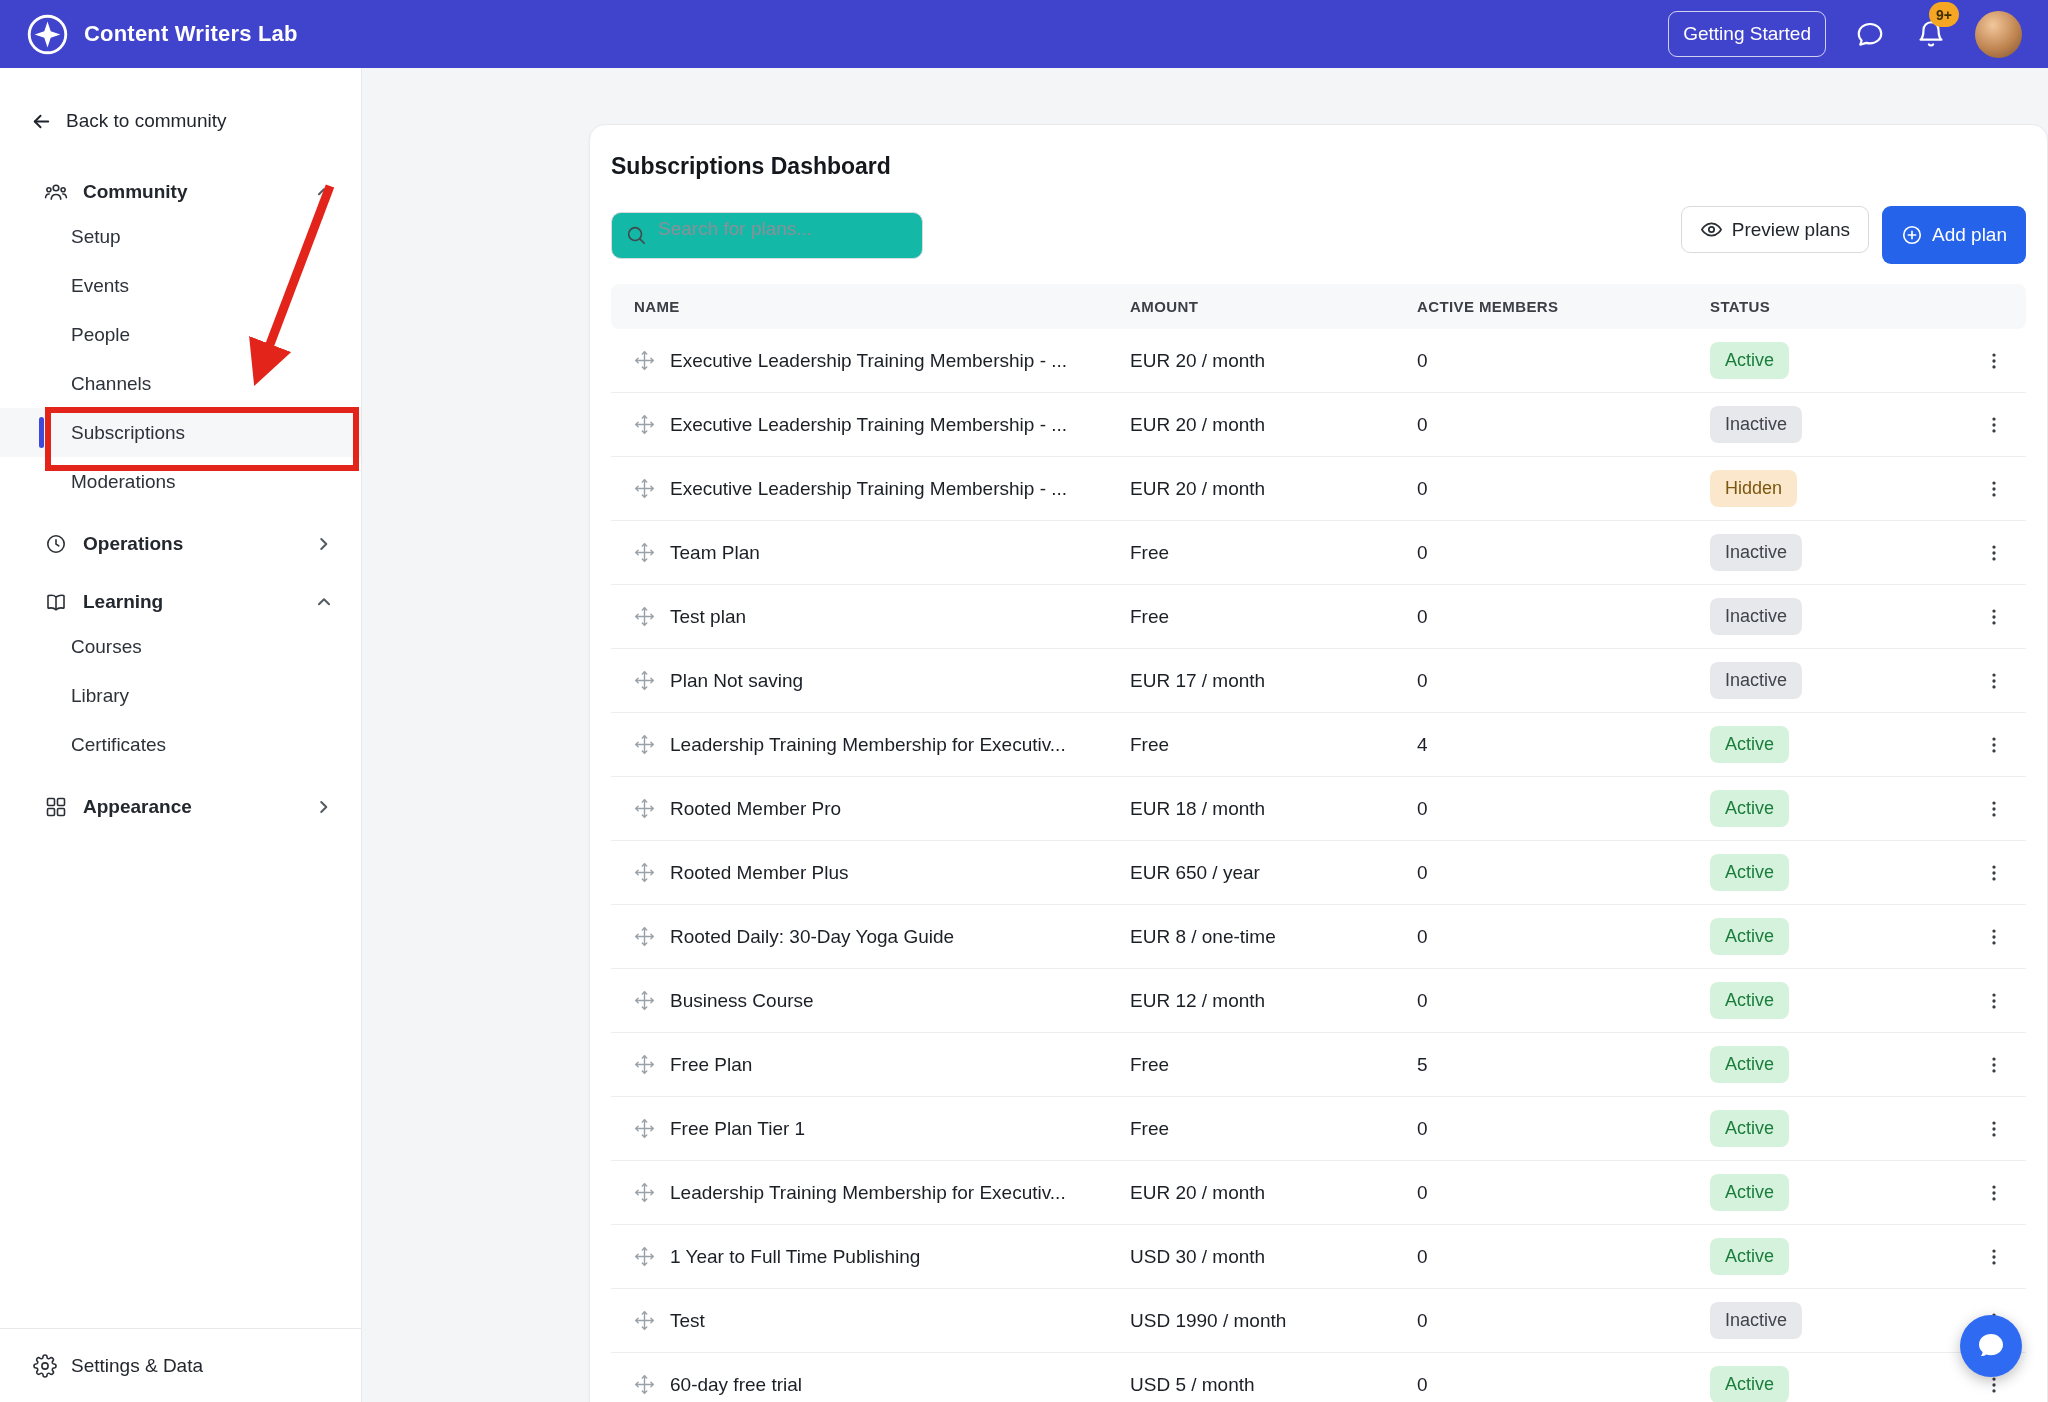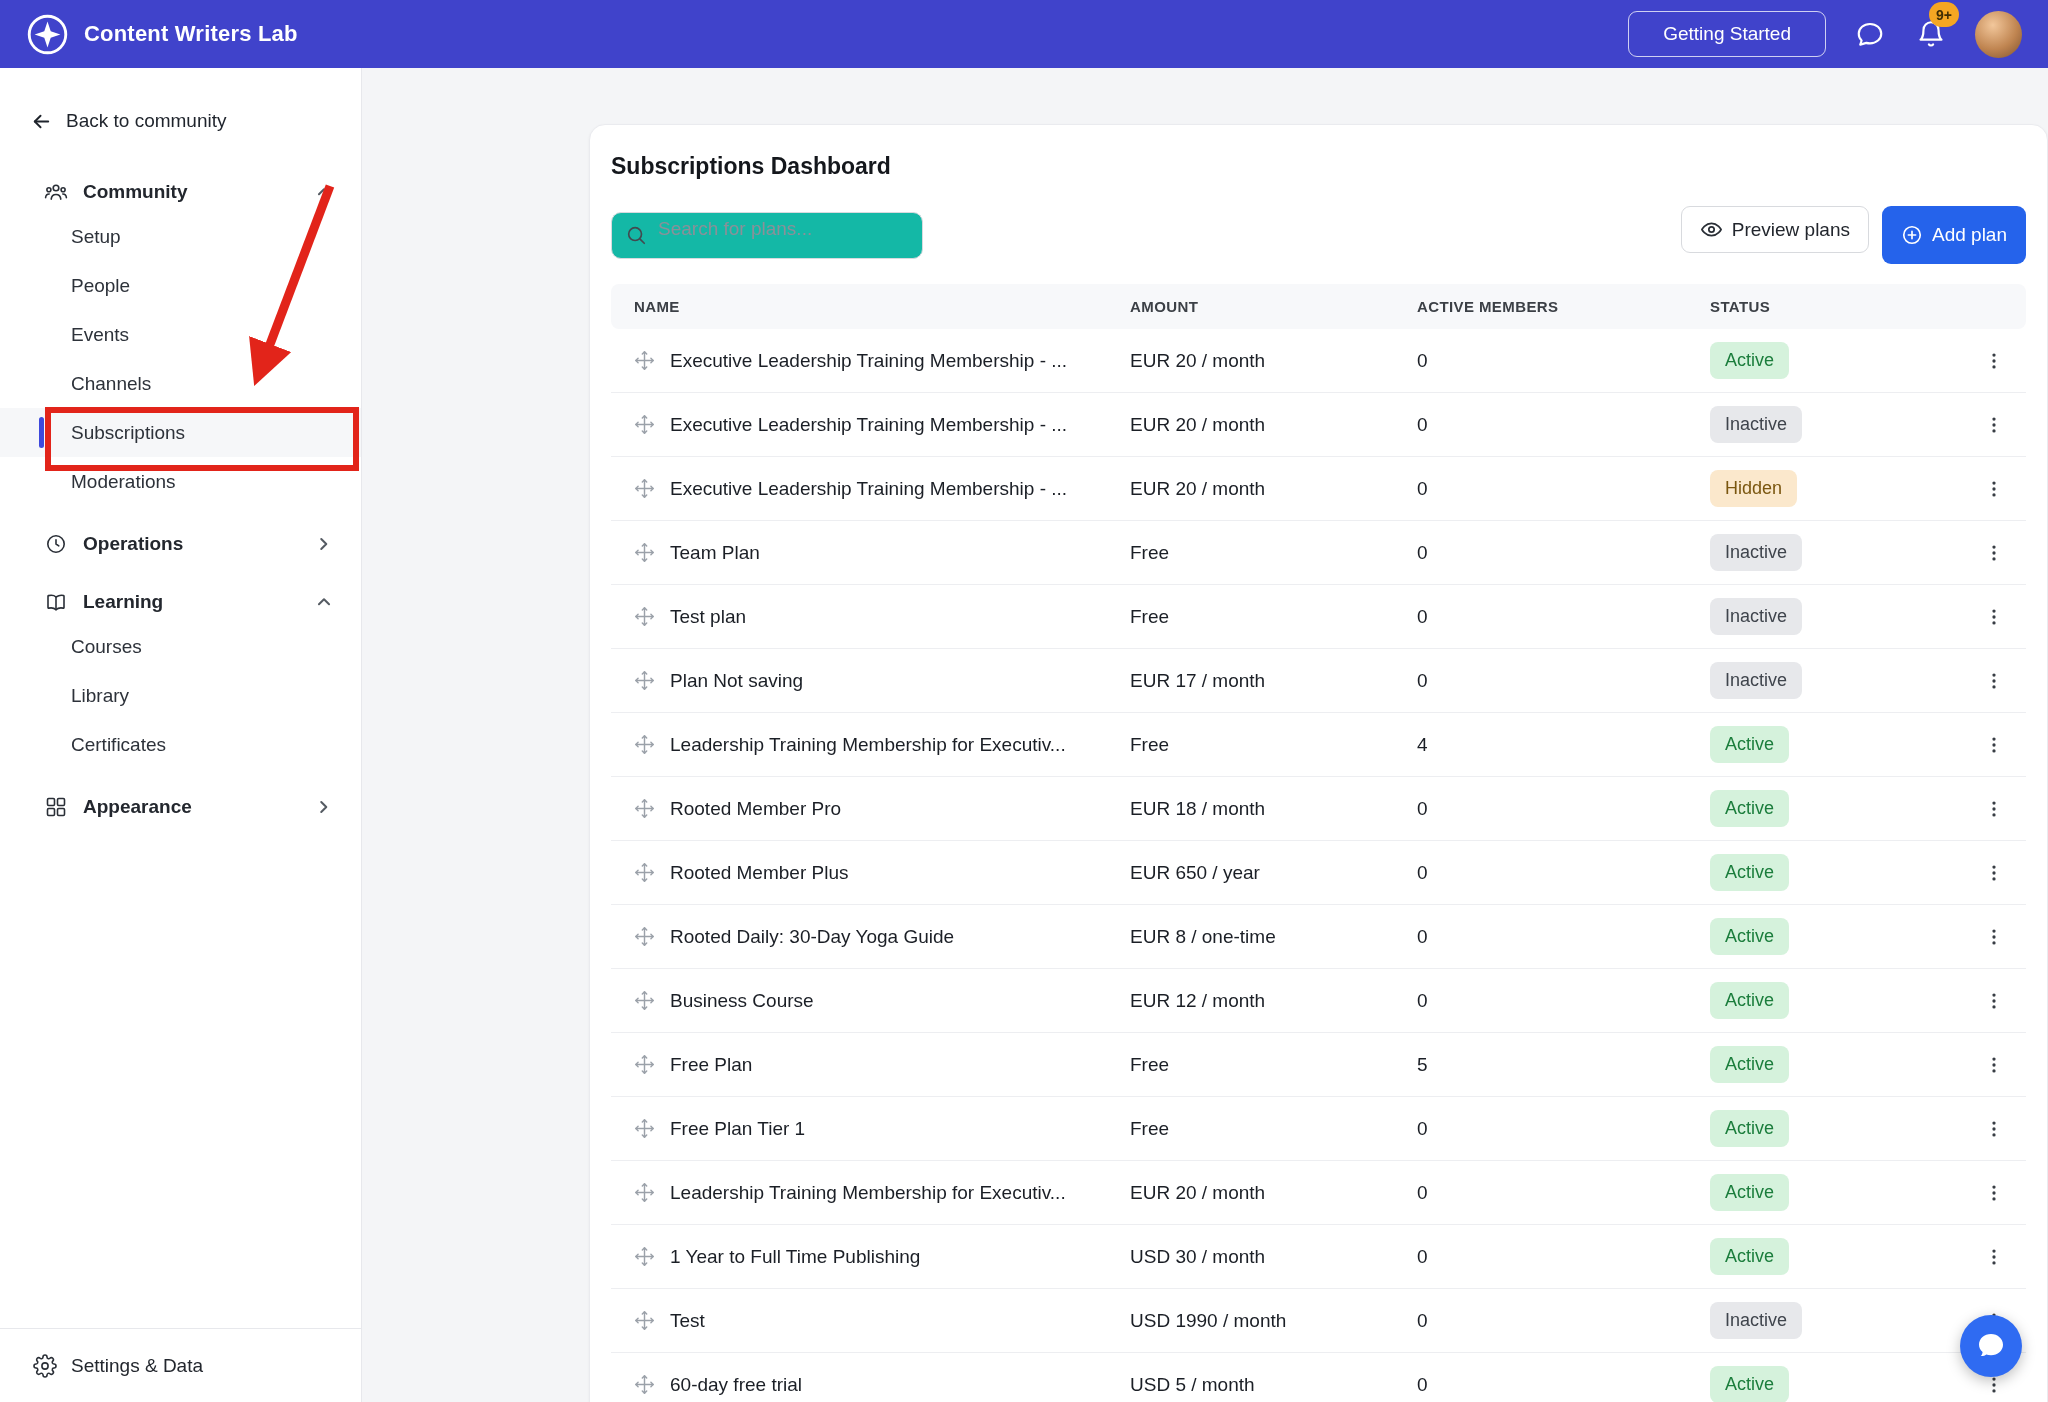--- a/index.html
+++ b/index.html
@@ -18,21 +18,21 @@
   svg{display:block;}
 
   
   .topbar{height:68px;background:var(--topbar-bg);display:flex;align-items:center;
           padding:0 26px;color:#fff;}
   .brand{display:flex;align-items:center;gap:15px;}
   .logo{width:43px;height:43px;}
   .logo svg{width:100%;height:100%;}
   .brand-name{font-size:22px;font-weight:700;letter-spacing:.2px;}
   .topbar-right{margin-left:auto;display:flex;align-items:center;gap:27px;}
-  .btn-getting-started{height:46px;padding:0 34px;border:1px solid rgba(255,255,255,.75);
+  .btn-getting-started{height:46px;padding:0 14px;border:1px solid rgba(255,255,255,.75);
           border-radius:9px;background:transparent;color:#fff;font-size:19px;font-weight:500;
           font-family:inherit;cursor:pointer;}
   .icon-btn{background:none;border:none;color:#fff;width:34px;height:34px;padding:0;
           cursor:pointer;position:relative;}
   .icon-btn svg{width:30px;height:30px;margin:0 auto;}
   .badge{position:absolute;top:-15px;left:15px;background:var(--badge-yellow);color:#3F2D04;
           font-size:14px;font-weight:700;height:25px;min-width:25px;padding:0 7px;
           border-radius:13px;display:flex;align-items:center;justify-content:center;}
   .avatar{width:47px;height:47px;border-radius:50%;cursor:pointer;
           background:radial-gradient(circle at 38% 30%, #f2c79b 0%, #c08551 55%, #7c4f2c 100%);}
@@ -181,24 +181,24 @@
               <svg viewBox="0 0 24 24" fill="none" stroke="currentColor" stroke-width="2.2" stroke-linecap="round" stroke-linejoin="round">
                 <polyline points="6.5 14.5 12 9 17.5 14.5"></polyline>
               </svg>
             </span>
     </div>
     <div class="section-items">
             <a class="section-item">
     <span class="item-label">Setup</span>
   </a>
             <a class="section-item">
+    <span class="item-label">Events</span>
+  </a>
+            <a class="section-item">
     <span class="item-label">People</span>
-  </a>
-            <a class="section-item">
-    <span class="item-label">Events</span>
   </a>
             <a class="section-item">
     <span class="item-label">Channels</span>
   </a>
             <a class="section-item active">
     <span class="item-label">Subscriptions</span>
   </a>
             <a class="section-item">
     <span class="item-label">Moderations</span>
   </a>

